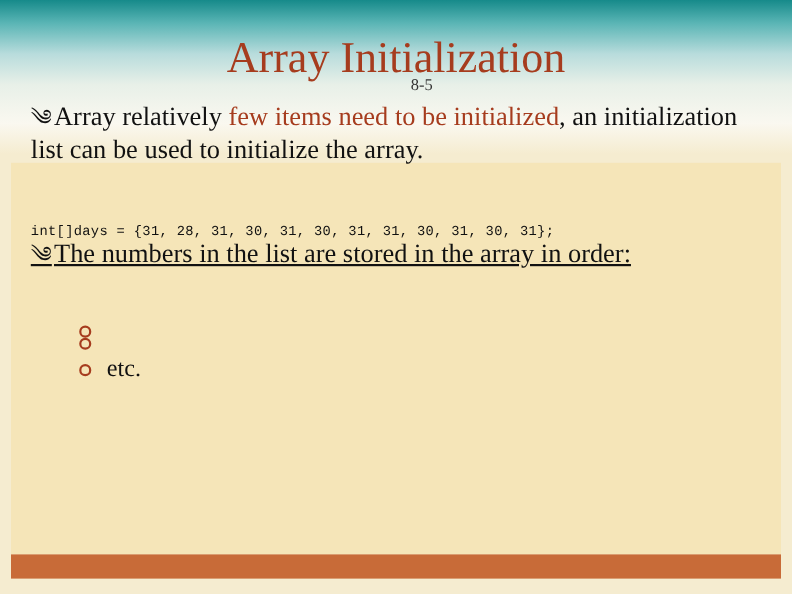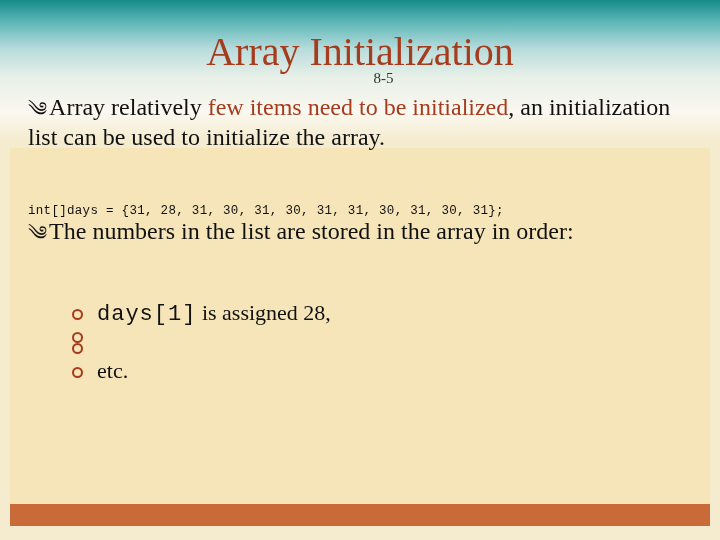--- a/index.html
+++ b/index.html
@@ -78,20 +78,21 @@
   }
   .para2 {
     position: absolute;
     top: 216px;
     left: 28px;
     right: 20px;
     font-size: 24px;
     color: #111;
     line-height: 1.25;
     z-index: 3;
+    text-decoration: underline;
   }
   .para2 .bullet {
     font-size: 20px;
     vertical-align: middle;
     margin-right: 2px;
   }
   .sublist {
     position: absolute;
     top: 296px;
     left: 72px;
@@ -144,24 +145,20 @@
 
 <div class="code-line">int[]days = {31, 28, 31, 30, 31, 30, 31, 31, 30, 31, 30, 31};</div>
 
 <div class="para2">
   <span class="bullet">༄</span><span>The numbers in the list are stored in the array in order:</span>
 </div>
 
 <div class="sublist">
   <div class="sub-item">
     <span class="sub-bullet"></span>
-    <span><span class="mono">days[1]</span><span> is assigned 28,</span></span>
-  </div>
-  <div class="sub-item">
-    <span class="sub-bullet"></span>
   </div>
   <div class="sub-item">
     <span class="sub-bullet"></span>
   </div>
   <div class="sub-item">
     <span class="sub-bullet"></span>
     <span><span class="mono"></span><span>etc.</span></span>
   </div>
 </div>
 

